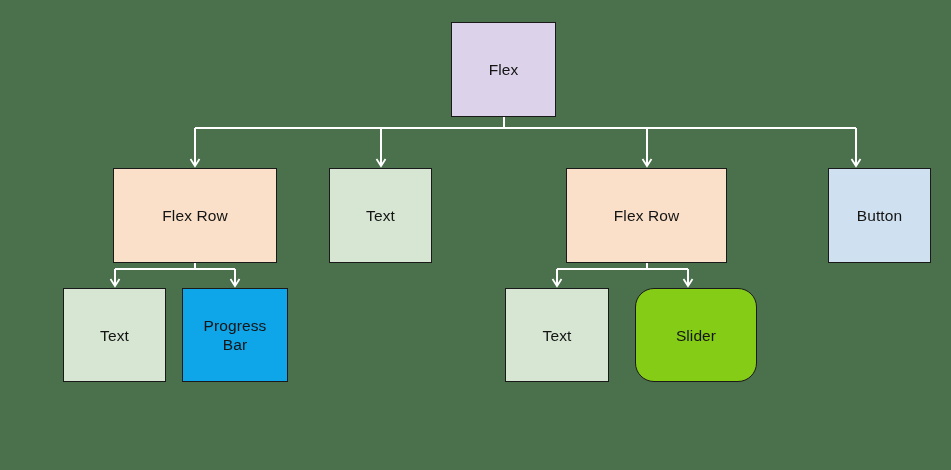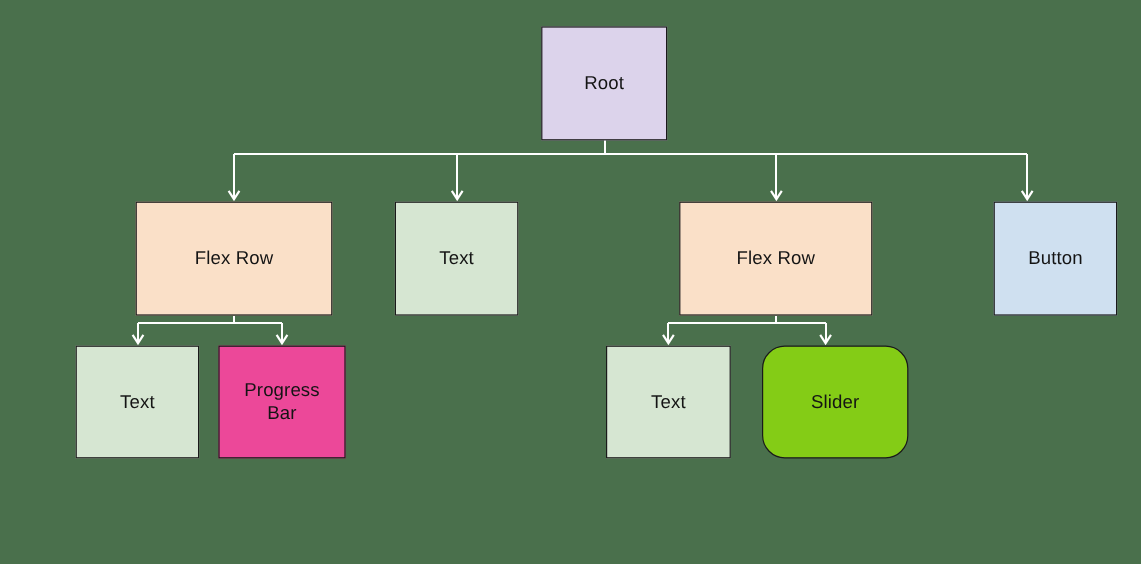--- a/index.html
+++ b/index.html
@@ -69,38 +69,38 @@
       <path d="M 230.5 279 L 235 286 L 239.5 279" fill="none" stroke="#ffffff" stroke-width="1.8" stroke-linecap="butt"></path>
       <line x1="647" y1="263" x2="647" y2="269" stroke="#ffffff" stroke-width="1.8" shape-rendering="crispEdges"></line>
       <line x1="557" y1="269" x2="688" y2="269" stroke="#ffffff" stroke-width="1.8" shape-rendering="crispEdges"></line>
       <line x1="557" y1="269" x2="557" y2="286" stroke="#ffffff" stroke-width="1.8" shape-rendering="crispEdges"></line>
       <path d="M 552.5 279 L 557 286 L 561.5 279" fill="none" stroke="#ffffff" stroke-width="1.8" stroke-linecap="butt"></path>
       <line x1="688" y1="269" x2="688" y2="286" stroke="#ffffff" stroke-width="1.8" shape-rendering="crispEdges"></line>
       <path d="M 683.5 279 L 688 286 L 692.5 279" fill="none" stroke="#ffffff" stroke-width="1.8" stroke-linecap="butt"></path>
     </svg>
   <div id="node-layer">
       <div class="node" style="left: 451px; top: 22px; width: 105px; height: 95px; background: rgb(220, 211, 235); border-color: rgb(26, 26, 26);">
-        <span class="node-label">Root</span>
+        <span class="node-label">Flex</span>
       </div>
       <div class="node" style="left: 113px; top: 168px; width: 164px; height: 95px; background: rgb(250, 224, 200); border-color: rgb(26, 26, 26);">
         <span class="node-label">Flex Row</span>
       </div>
       <div class="node" style="left: 329px; top: 168px; width: 103px; height: 95px; background: rgb(214, 230, 210); border-color: rgb(26, 26, 26);">
         <span class="node-label">Text</span>
       </div>
       <div class="node" style="left: 566px; top: 168px; width: 161px; height: 95px; background: rgb(250, 224, 200); border-color: rgb(26, 26, 26);">
         <span class="node-label">Flex Row</span>
       </div>
       <div class="node" style="left: 804px; top: 168px; width: 103px; height: 95px; background: rgb(207, 224, 240); border-color: rgb(26, 26, 26); margin-left: 24px;">
         <span class="node-label">Button</span>
       </div>
       <div class="node" style="left: 63px; top: 288px; width: 103px; height: 94px; background: rgb(214, 230, 210); border-color: rgb(26, 26, 26);">
         <span class="node-label">Text</span>
       </div>
-      <div class="node" style="left: 182px; top: 288px; width: 106px; height: 94px; background: #ec4899; border-color: rgb(26, 26, 26);">
+      <div class="node" style="left: 182px; top: 288px; width: 106px; height: 94px; background: #0ea5e9; border-color: rgb(26, 26, 26);">
         <span class="node-label">Progress
 Bar</span>
       </div>
       <div class="node" style="left: 505px; top: 288px; width: 104px; height: 94px; background: rgb(214, 230, 210); border-color: rgb(26, 26, 26);">
         <span class="node-label">Text</span>
       </div>
       <div class="node" style="left: 635px; top: 288px; width: 122px; height: 94px; background: #84cc16; border-color: rgb(26, 26, 26); border-radius: 19px;">
         <span class="node-label">Slider</span>
       </div>
     </div>

